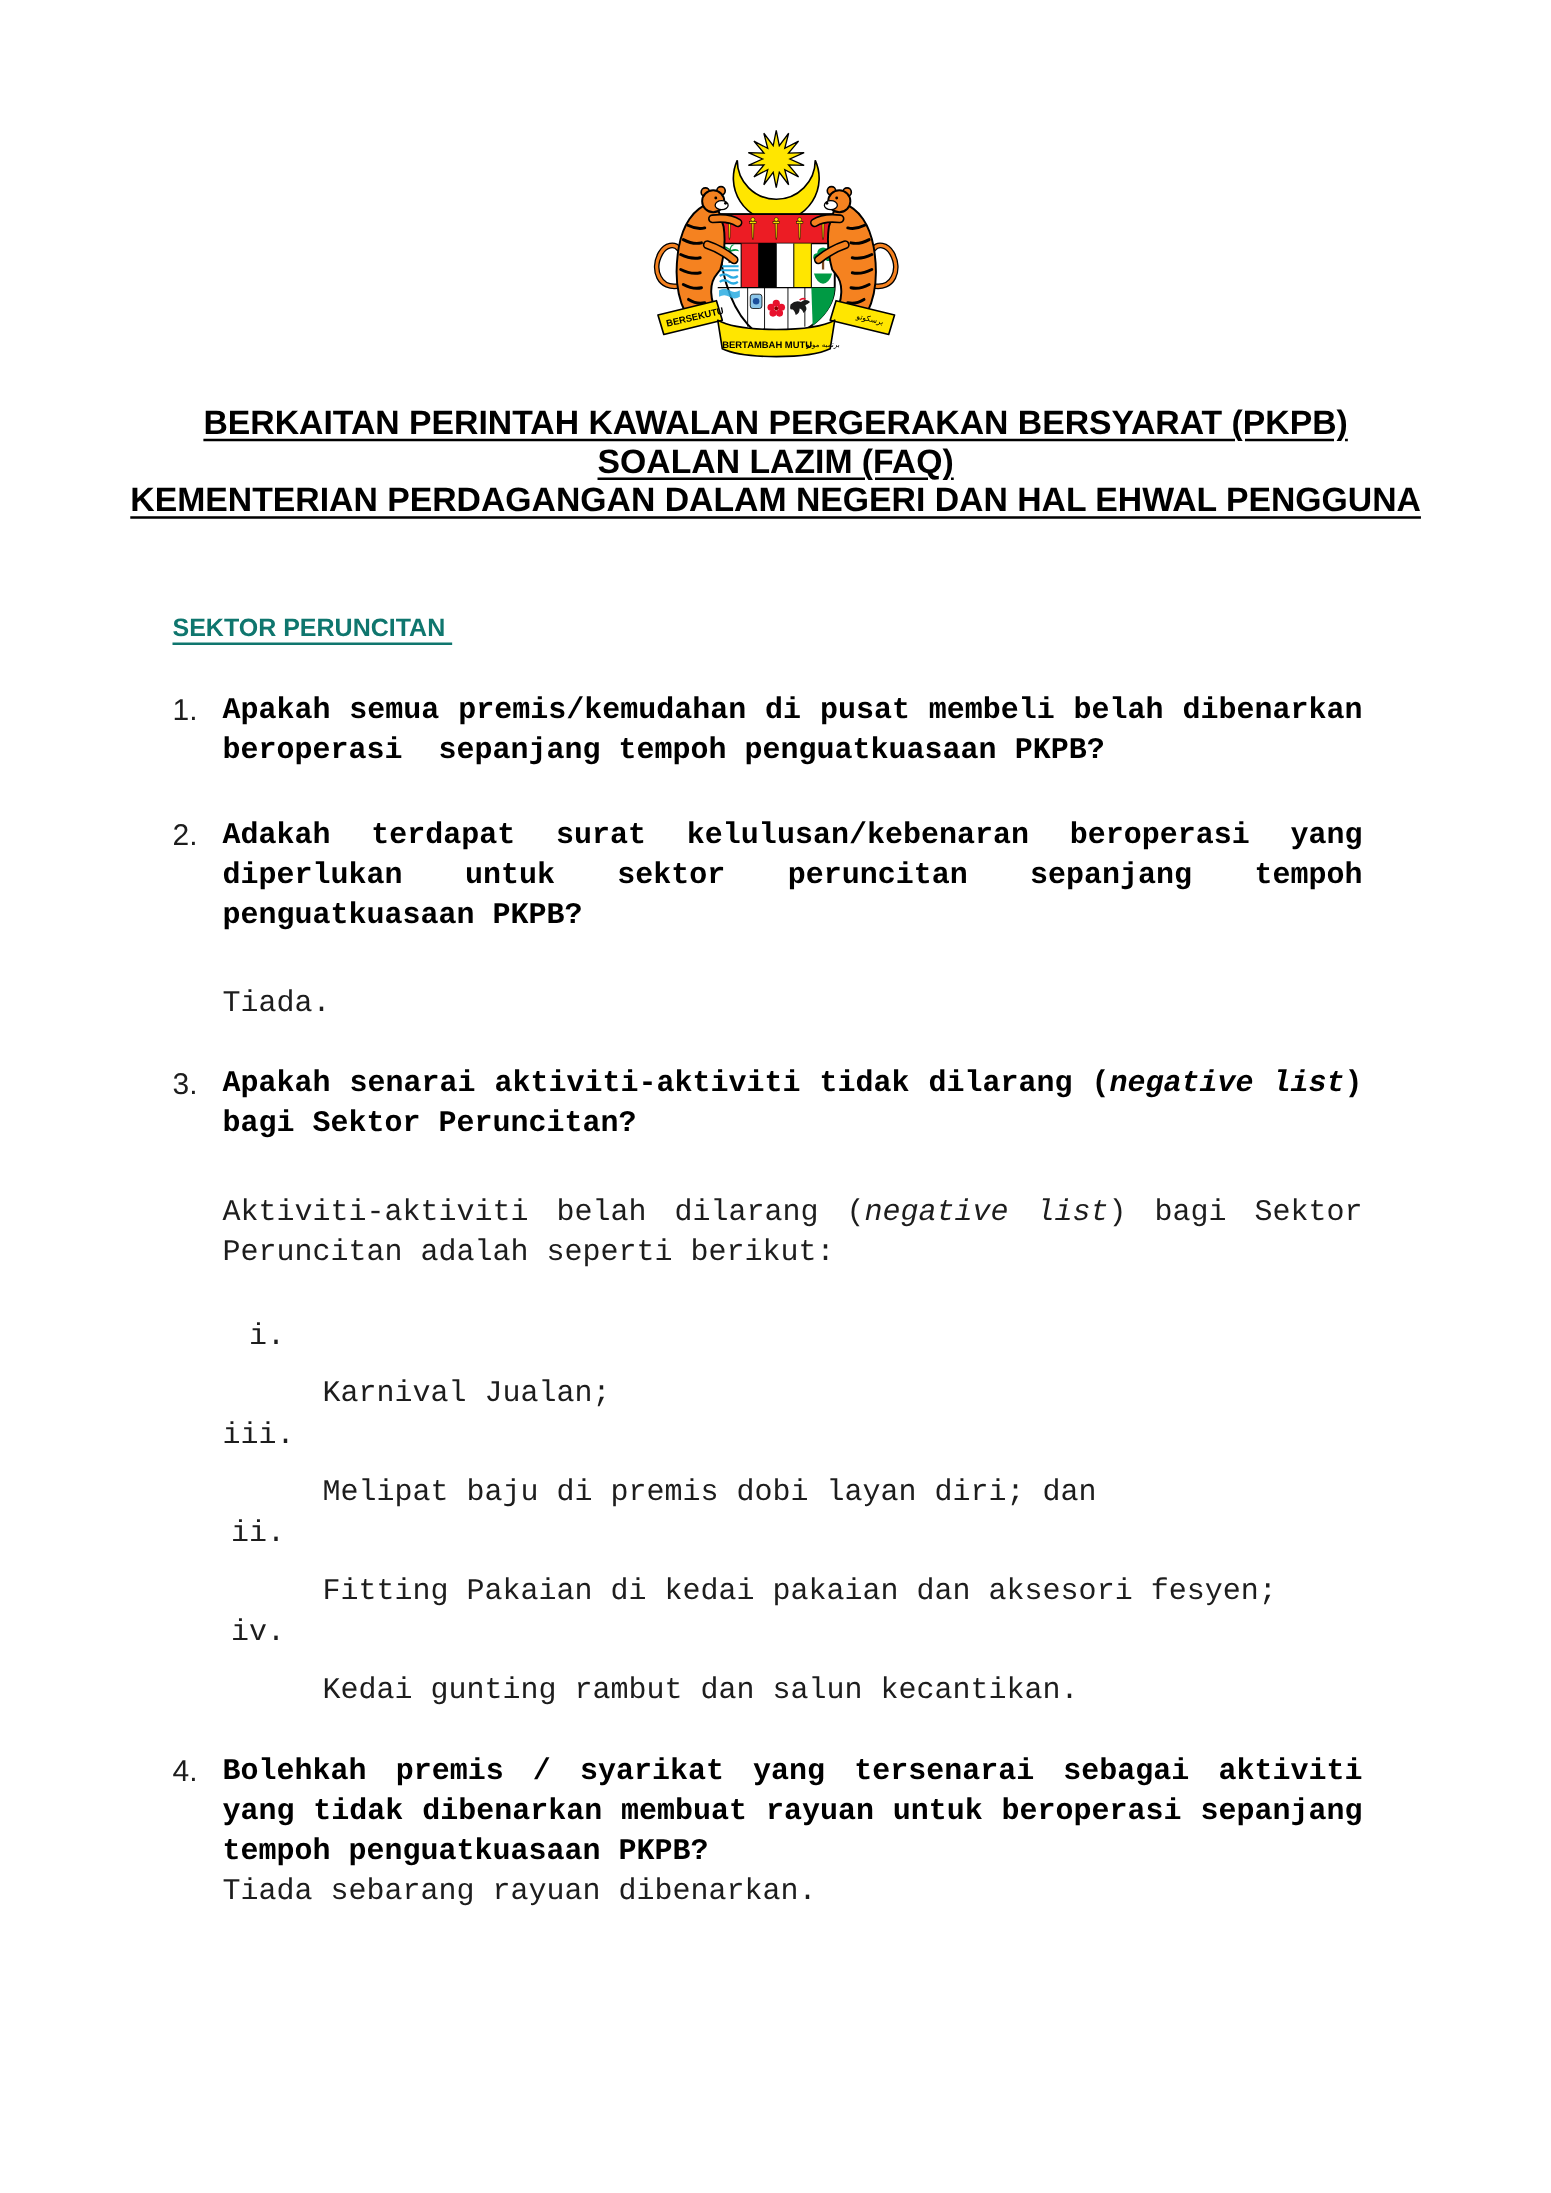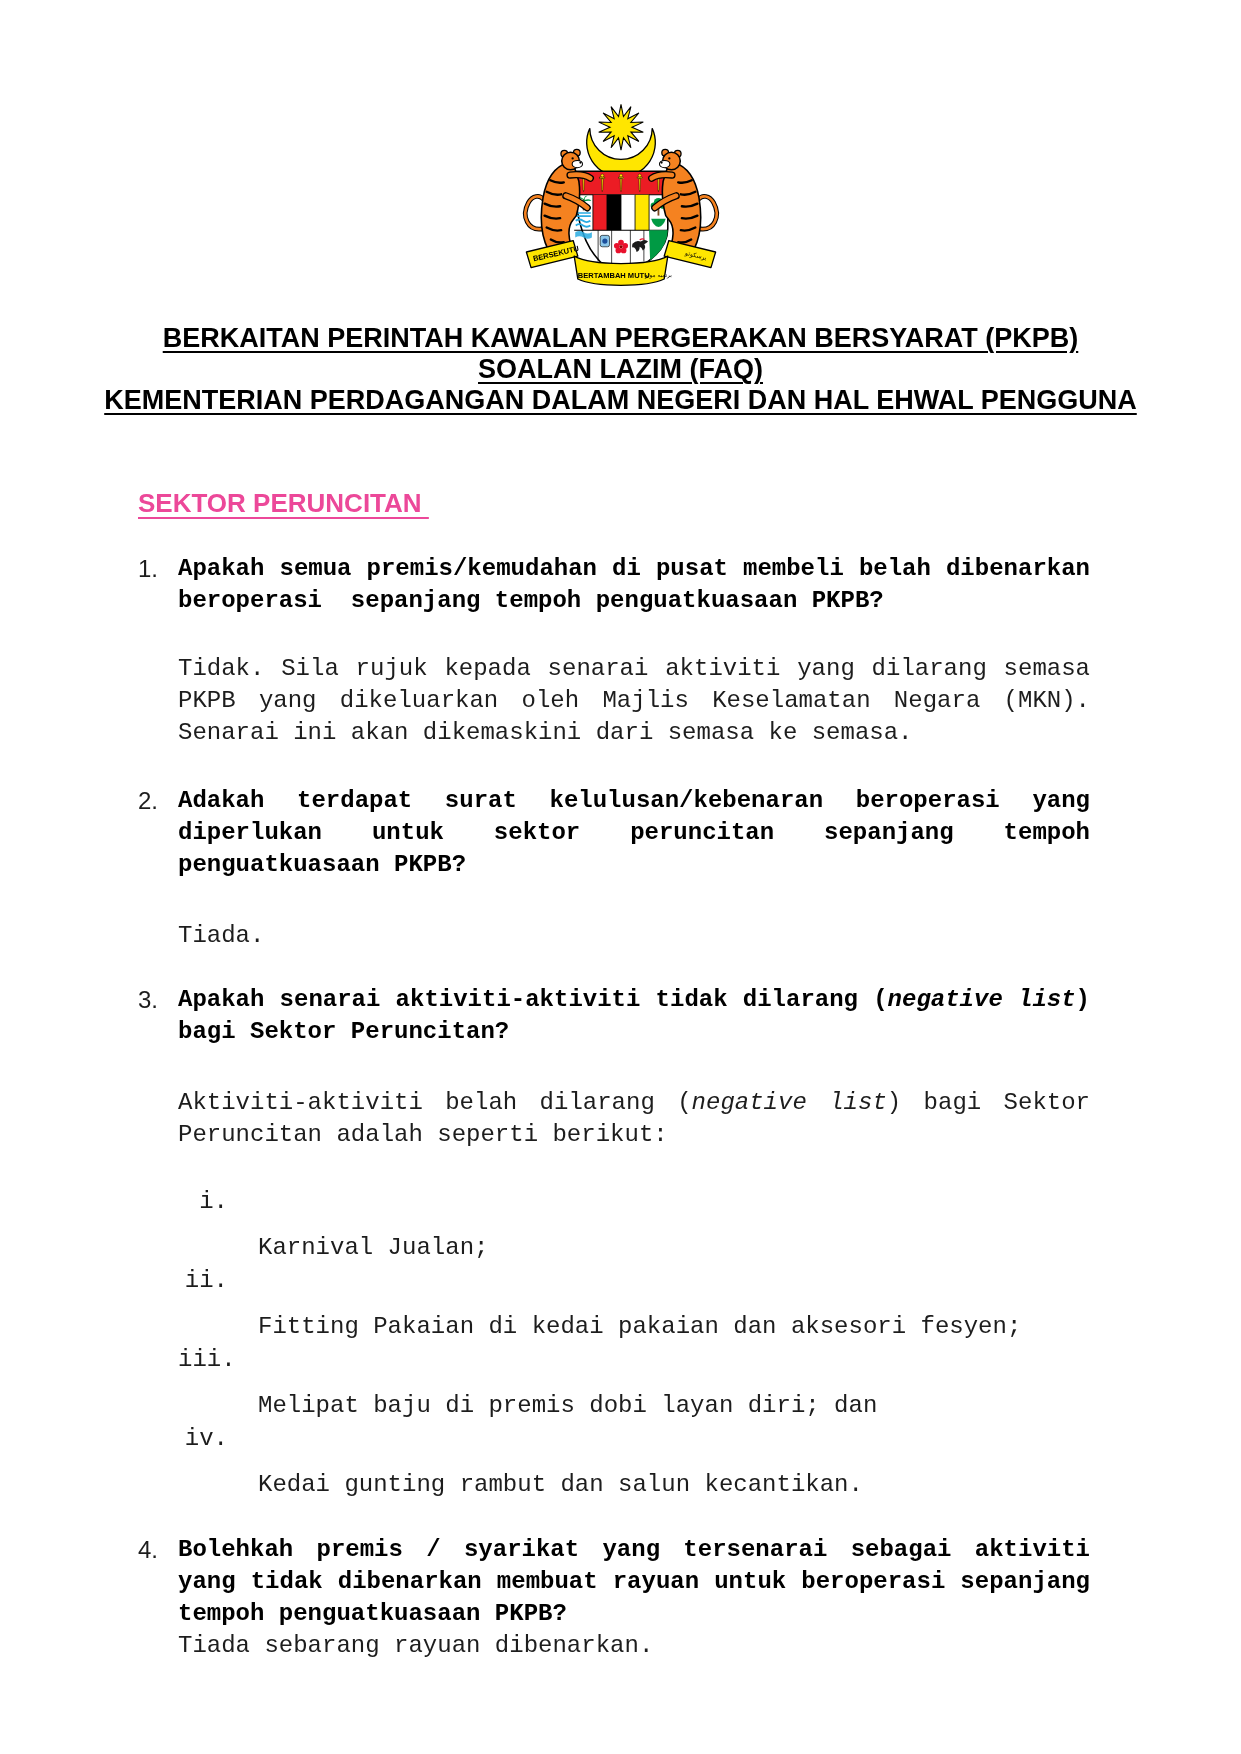--- a/index.html
+++ b/index.html
@@ -10,21 +10,21 @@
   
   .crest-wrap { margin-top:96px; height:208px; text-align:center; }
   .crest-wrap svg { display:inline-block; }
 
   
   .title-block { margin-top:19px; text-align:center;
                  font-weight:bold; font-size:27px; line-height:31px; color:#000; }
   .title-line span { text-decoration:underline; text-decoration-thickness:2px; text-underline-offset:4px; }
 
   .section-heading { margin-top:72px; margin-left:138px;
-                     font-weight:bold; font-size:26px; line-height:31px; color:#ec4899; }
+                     font-weight:bold; font-size:20px; line-height:31px; color:#0f766e; }
   .section-heading span { text-decoration:underline; text-decoration-thickness:2px; text-underline-offset:5px; }
 
   
   .row { display:flex; margin-left:138px; margin-right:151px; }
   .num { width:40px; flex-shrink:0; font-size:24px; line-height:32px; font-weight:normal; color:#1d1d1d; }
   .txt { flex:1; font-size:24px; line-height:32px; text-align:justify;font-family:Liberation Mono, monospace; }
   .q .txt { font-weight:bold; color:#000; }
   .bi { font-style:italic; }
   .i  { font-style:italic; }
 
@@ -186,24 +186,20 @@
   </div>
 
   <div class="section-heading">
     <span>SEKTOR PERUNCITAN&nbsp;</span>
   </div>
 
   <div class="row q mt-q1">
     <div class="num">1.</div>
     <div class="txt">Apakah semua premis/kemudahan di pusat membeli belah dibenarkan beroperasi &nbsp;sepanjang tempoh penguatkuasaan PKPB?</div>
   </div>
-  <div class="row mt-a1">
-    <div class="num"></div>
-    <div class="txt">Tidak. Sila rujuk kepada senarai aktiviti yang dilarang semasa PKPB yang dikeluarkan oleh Majlis Keselamatan Negara (MKN). Senarai ini akan dikemaskini dari semasa ke semasa.</div>
-  </div>
 
   <div class="row q mt-q2">
     <div class="num">2.</div>
     <div class="txt">Adakah terdapat surat kelulusan/kebenaran beroperasi yang diperlukan untuk sektor peruncitan sepanjang tempoh penguatkuasaan PKPB?</div>
   </div>
   <div class="row mt-a2">
     <div class="num"></div>
     <div class="txt">Tiada.</div>
   </div>
 
@@ -217,26 +213,26 @@
   </div>
 
   <div class="row mt-ls">
     <div class="num"></div>
     <div class="txt" style="text-align:left;">
       <div class="li">
         <span class="li-m">i.</span>
         <span class="li-t">Karnival Jualan;</span>
       </div>
       <div class="li">
+        <span class="li-m">iii.</span>
+        <span class="li-t">Melipat baju di premis dobi layan diri; dan</span>
+      </div>
+      <div class="li">
         <span class="li-m">ii.</span>
         <span class="li-t">Fitting Pakaian di kedai pakaian dan aksesori fesyen;</span>
-      </div>
-      <div class="li">
-        <span class="li-m">iii.</span>
-        <span class="li-t">Melipat baju di premis dobi layan diri; dan</span>
       </div>
       <div class="li">
         <span class="li-m">iv.</span>
         <span class="li-t">Kedai gunting rambut dan salun kecantikan.</span>
       </div>
     </div>
   </div>
 
   <div class="row q mt-q4">
     <div class="num">4.</div>

